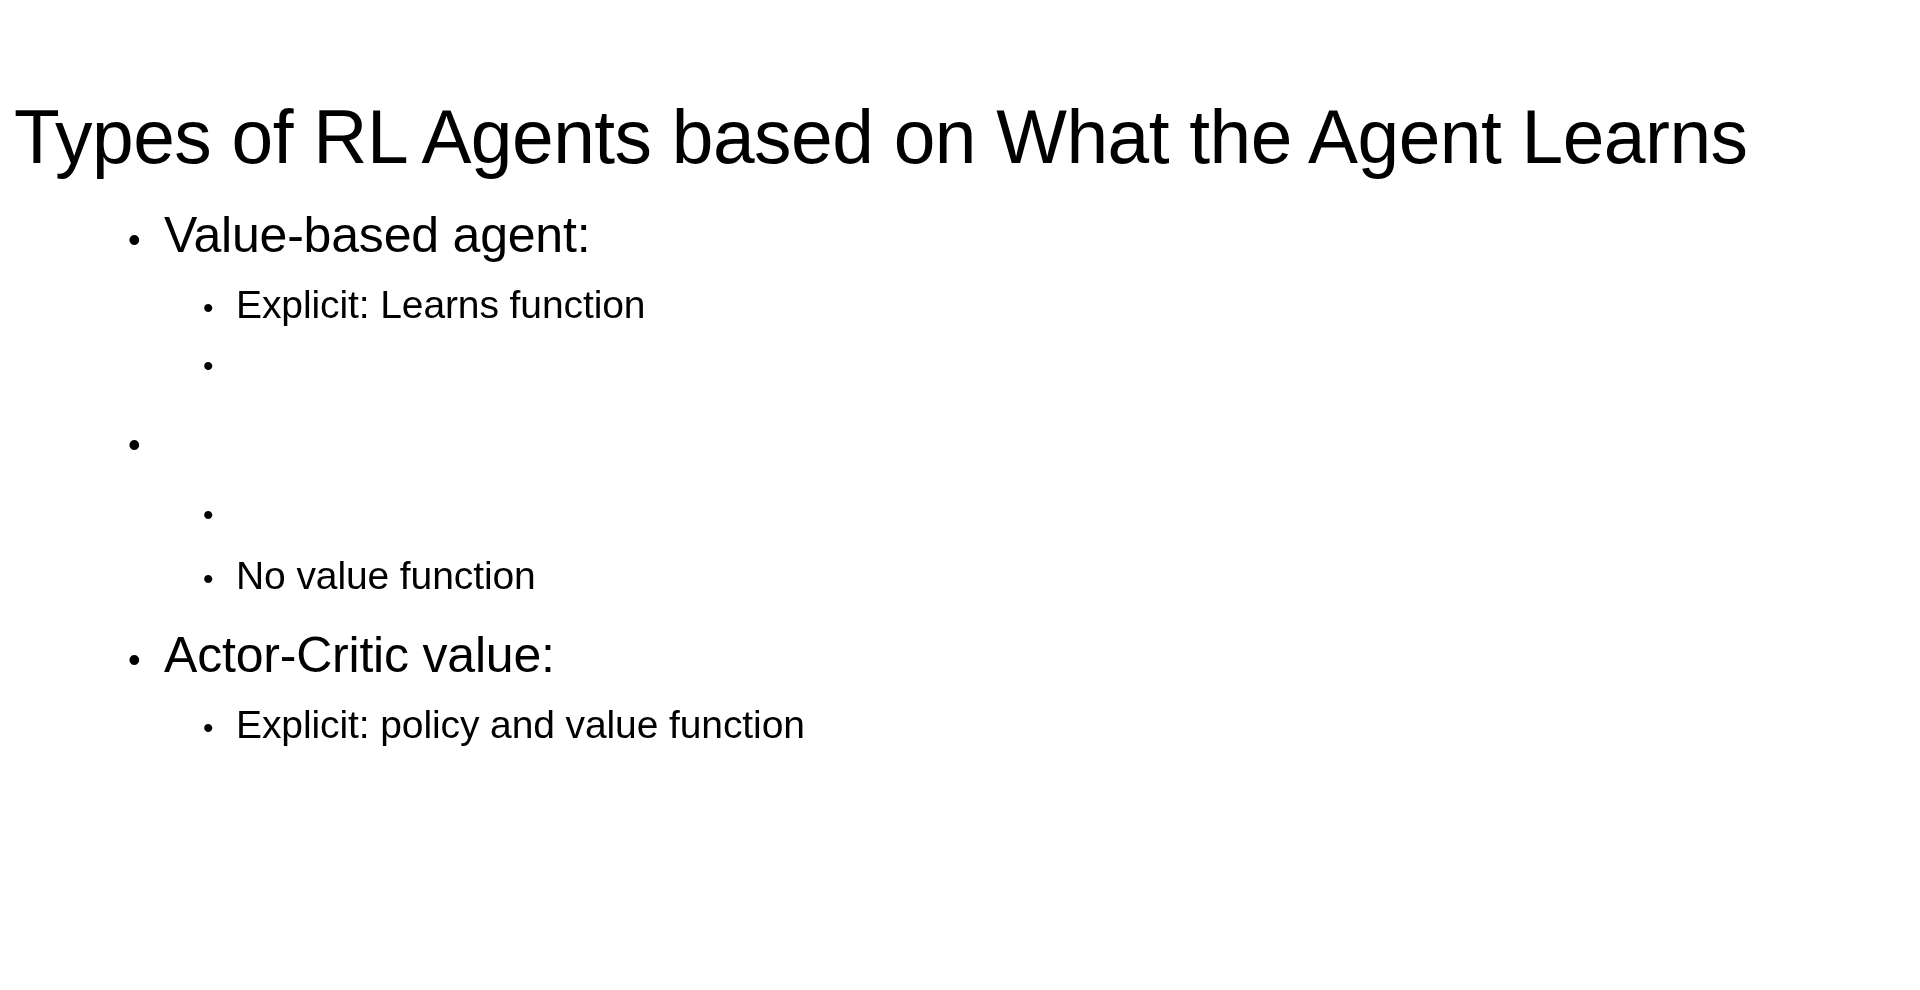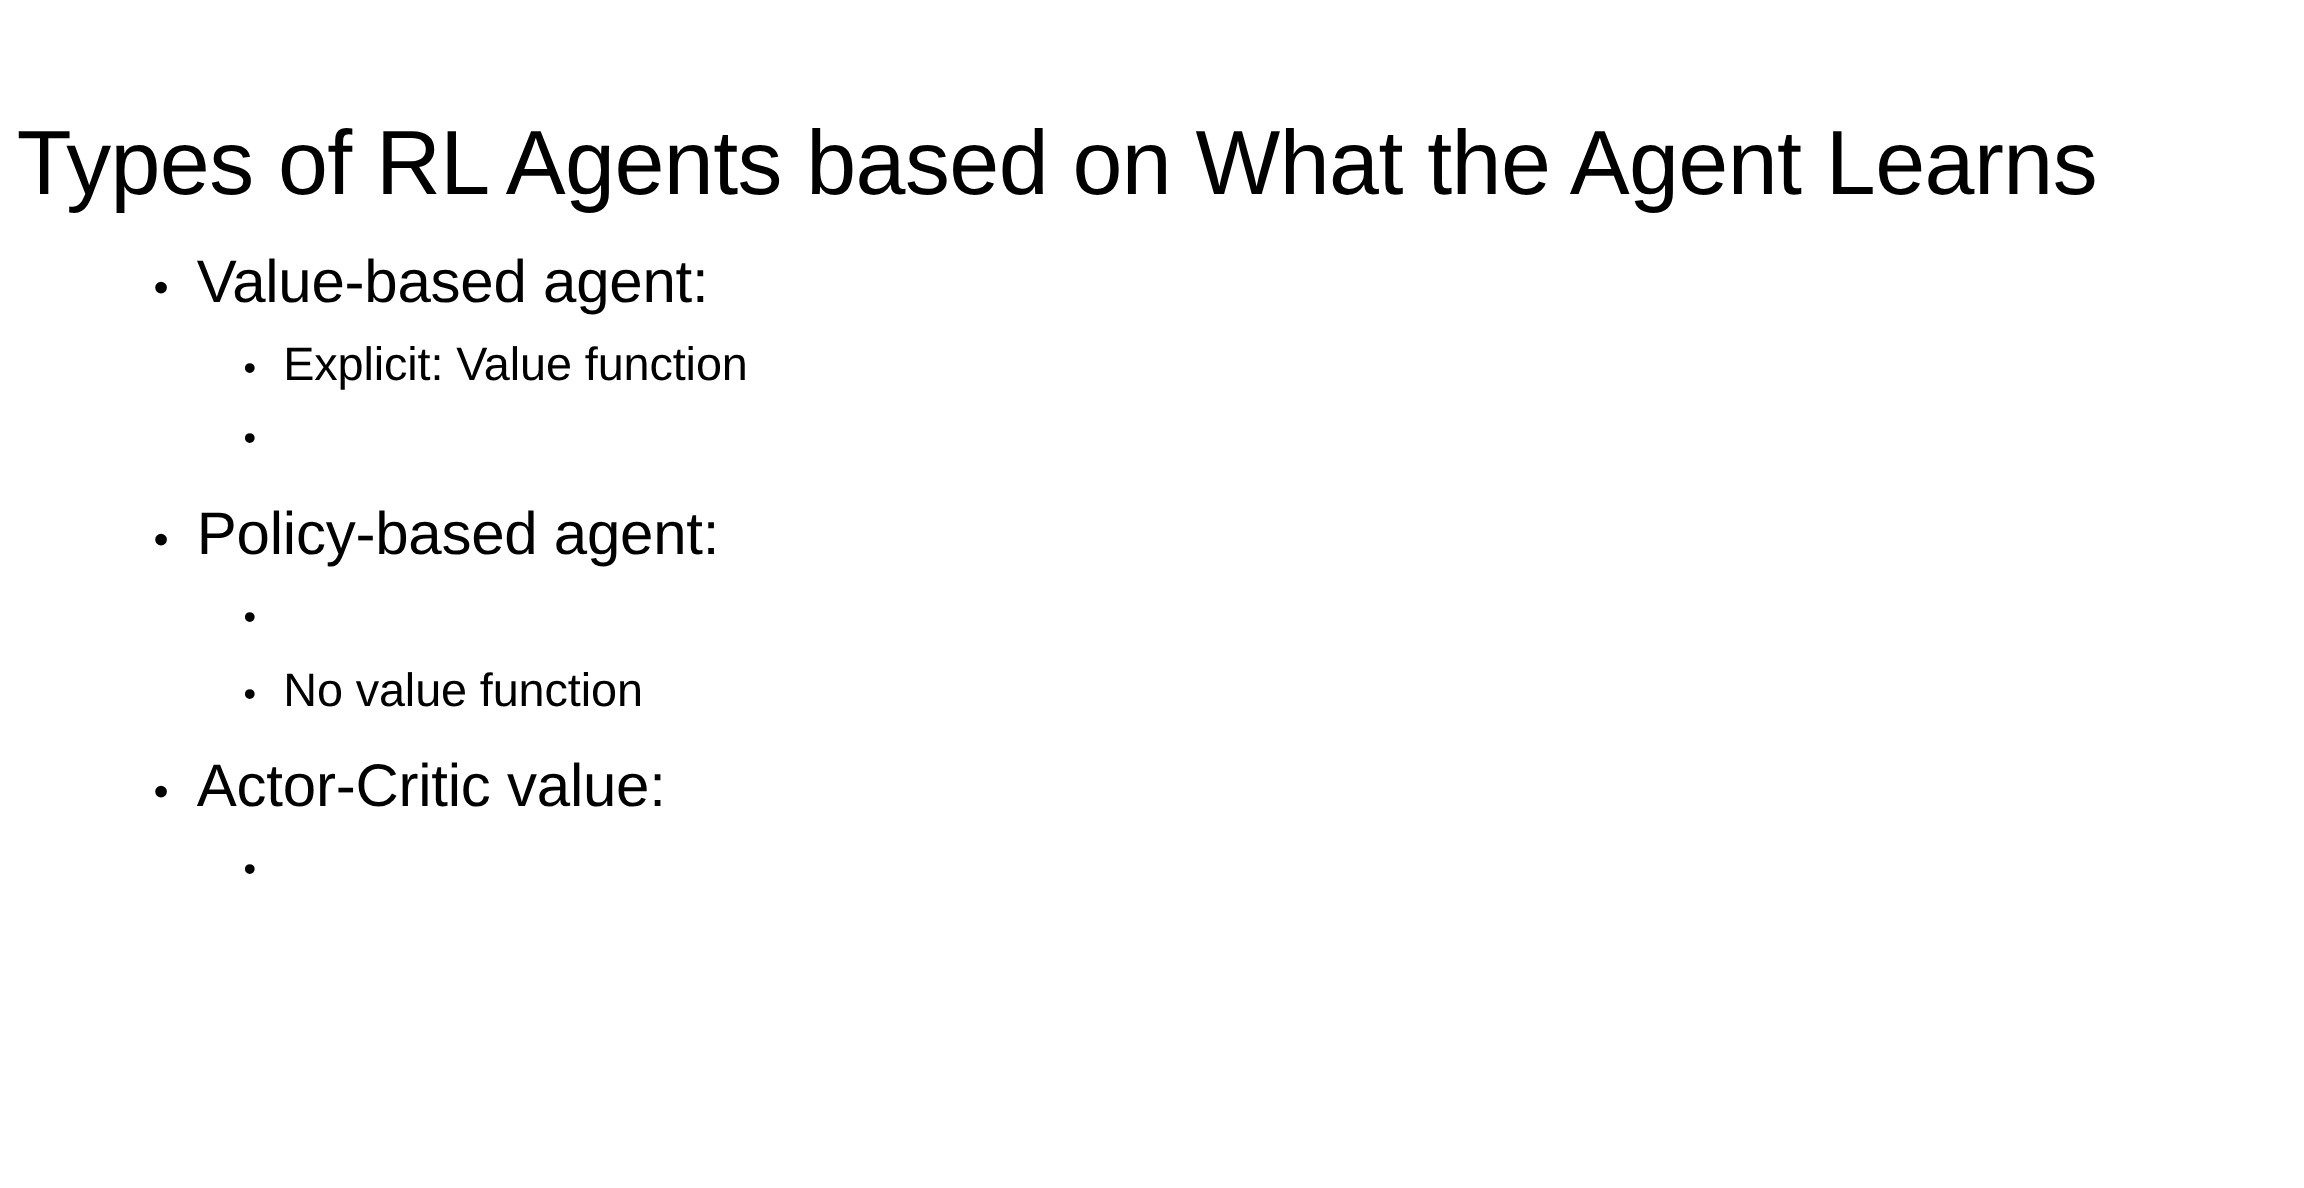--- a/index.html
+++ b/index.html
@@ -106,44 +106,44 @@
 
   <div id="body-outline">
 
     <div class="bullet-row level-1">
       <span class="bullet-glyph">•</span>
       <span class="bullet-text">Value-based agent:</span>
     </div>
 
     <div class="bullet-row level-2">
       <span class="bullet-glyph">•</span>
-      <span class="bullet-text">Explicit: Value function</span>
+      <span class="bullet-text">Explicit: Learns function</span>
     </div>
 
     <div class="bullet-row level-2 gap-after-group">
       <span class="bullet-glyph">•</span>
     </div>
 
     <div class="bullet-row level-1 gap-before-group">
       <span class="bullet-glyph">•</span>
-      <span class="bullet-text">Policy-based agent:</span>
     </div>
 
     <div class="bullet-row level-2">
       <span class="bullet-glyph">•</span>
     </div>
 
     <div class="bullet-row level-2 gap-after-group">
       <span class="bullet-glyph">•</span>
       <span class="bullet-text">No value function</span>
     </div>
 
     <div class="bullet-row level-1 gap-before-group">
       <span class="bullet-glyph">•</span>
       <span class="bullet-text">Actor-Critic value:</span>
     </div>
 
     <div class="bullet-row level-2">
       <span class="bullet-glyph">•</span>
+      <span class="bullet-text">Explicit: policy and value function</span>
     </div>
 
   </div>
 </div>
 
 </body></html>

